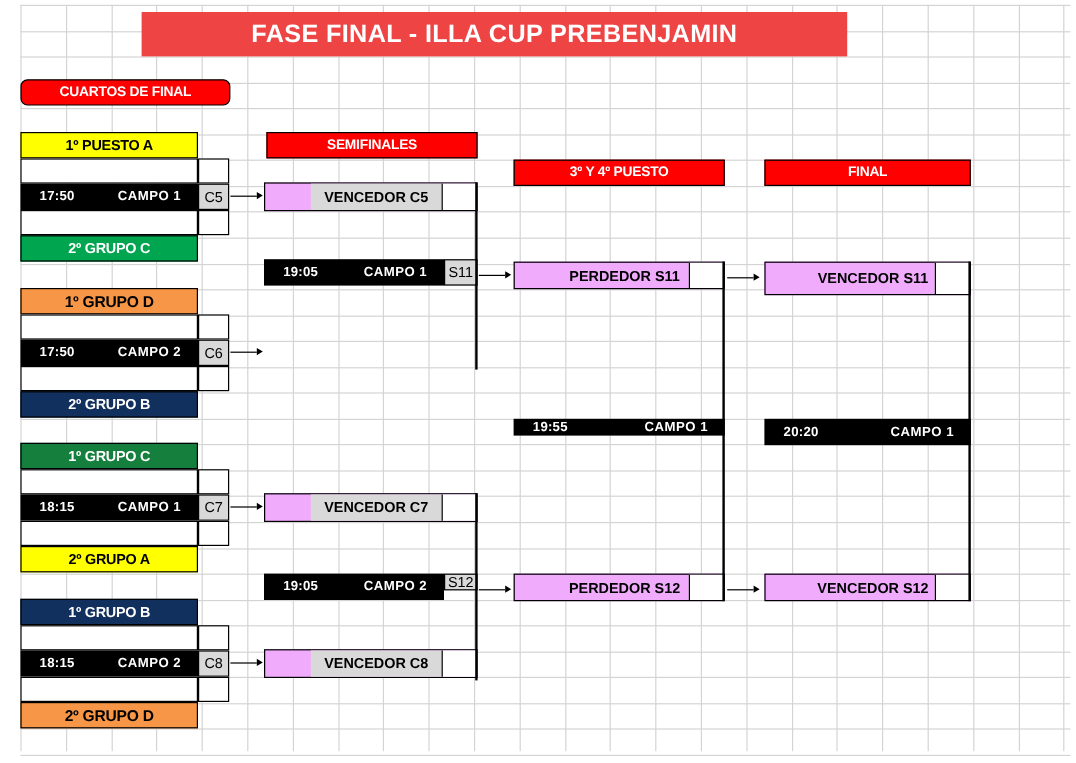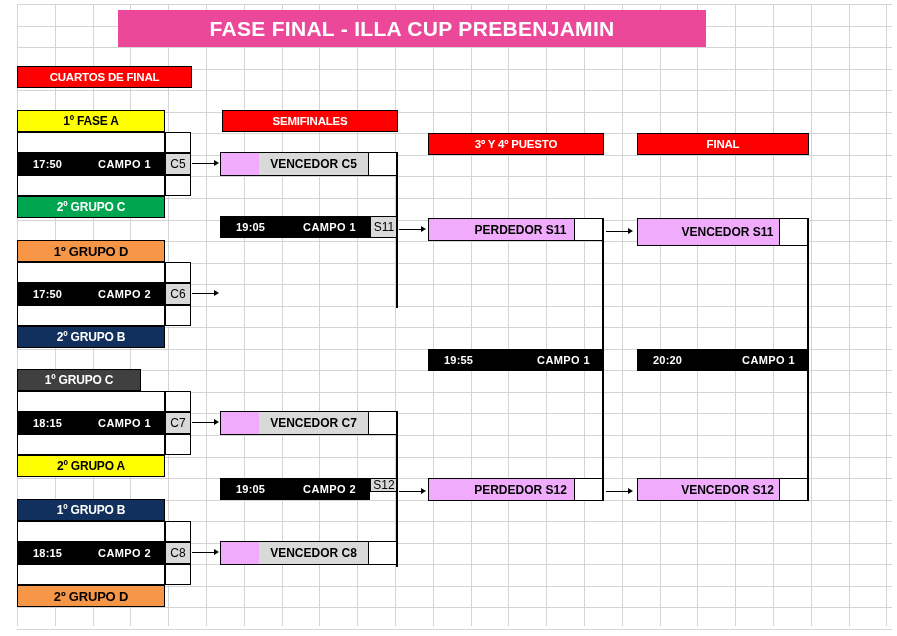--- a/index.html
+++ b/index.html
@@ -46,21 +46,21 @@
     color: #ffffff;
     font-size: 11.5px;
   }
   .hdr-yellow { background: #ffff00; color: #000000; font-size: 12px; }
   .hdr-green  { background: #00a550; color: #ffffff; font-size: 12px; }
   .hdr-orange { background: #f79646; color: #000000; font-size: 13px; }
   .hdr-navy   { background: #12305e; color: #ffffff; font-size: 12px; }
 
   
   .title-banner {
-    background: #ec4899;
+    background: #ef4444;
     color: #ffffff;
     display: flex;
     align-items: center;
     justify-content: center;
     font-size: 21px;
     font-weight: bold;
     letter-spacing: 0.3px;
     white-space: nowrap;
   }
 
@@ -211,38 +211,38 @@
       <div class="gridline-h" style="top:564px;left:17px;width:875px;background:#d4d4d4;"></div>
       <div class="gridline-h" style="top:586px;left:17px;width:875px;background:#d4d4d4;"></div>
       <div class="gridline-h" style="top:607px;left:17px;width:875px;background:#d4d4d4;"></div>
       <div class="gridline-h" style="top:629px;left:17px;width:875px;background:#d4d4d4;"></div>
     </div>
 
   <div class="abs title-banner" style="left:118px;top:10px;width:588px;height:37px;">
     <span>FASE FINAL  -  ILLA CUP  PREBENJAMIN</span>
   </div>
 
-  <div class="abs hdr hdr-red" style="left:17px;top:66px;width:175px;height:22px;">
+  <div class="abs hdr hdr-red" style="left:17px;top:66px;width:175px;height:22px;border-radius:6px;">
     <span>CUARTOS DE FINAL</span>
   </div>
 
   <div class="abs hdr hdr-red" style="left:222px;top:110px;width:176px;height:22px;">
     <span>SEMIFINALES</span>
   </div>
 
   <div class="abs hdr hdr-red" style="left:428px;top:133px;width:176px;height:22px;">
     <span>3º Y 4º PUESTO</span>
   </div>
 
   <div class="abs hdr hdr-red" style="left:637px;top:133px;width:172px;height:22px;">
     <span>FINAL</span>
   </div>
 
   <div class="abs hdr hdr-yellow" style="left: 17px; top: 110px; width: 148px; height: 22px; background: rgb(255, 255, 0);">
-    <span>1º FASE A</span>
+    <span>1º PUESTO A</span>
   </div>
   <div class="abs whitecell" style="left:17px;top:132px;width:148px;height:21px;"></div>
   <div class="abs matchbar" style="left:17px;top:153px;width:148px;height:22px;">
     <span class="time">17:50</span>
     <span class="campo">CAMPO 1</span>
   </div>
   <div class="abs whitecell" style="left:17px;top:175px;width:148px;height:21px;"></div>
   <div class="abs hdr hdr-green" style="left: 17px; top: 196px; width: 148px; height: 22px; background: rgb(0, 165, 80);">
     <span>2º GRUPO C</span>
   </div>
@@ -263,21 +263,21 @@
   <div class="abs whitecell" style="left:17px;top:305px;width:148px;height:21px;"></div>
   <div class="abs hdr hdr-navy" style="left: 17px; top: 326px; width: 148px; height: 22px; background: rgb(18, 48, 94);">
     <span>2º GRUPO B</span>
   </div>
   <div class="abs whitecell" style="left:165px;top:262px;width:26px;height:21px;"></div>
   <div class="abs codecell" style="left:165px;top:283px;width:26px;height:22px;">
     <span>C6</span>
   </div>
   <div class="abs whitecell" style="left:165px;top:305px;width:26px;height:21px;"></div>
 
-  <div class="abs hdr hdr-green" style="left: 17px; top: 369px; width: 124px; height: 22px; background: #404040;">
+  <div class="abs hdr hdr-green" style="left: 17px; top: 369px; width: 148px; height: 22px; background: #15803d;">
     <span>1º GRUPO C</span>
   </div>
   <div class="abs whitecell" style="left:17px;top:391px;width:148px;height:21px;"></div>
   <div class="abs matchbar" style="left:17px;top:412px;width:148px;height:22px;">
     <span class="time">18:15</span>
     <span class="campo">CAMPO 1</span>
   </div>
   <div class="abs whitecell" style="left:17px;top:434px;width:148px;height:21px;"></div>
   <div class="abs hdr hdr-yellow" style="left: 17px; top: 455px; width: 148px; height: 22px; background: rgb(255, 255, 0);">
     <span>2º GRUPO A</span>
@@ -366,21 +366,21 @@
   <div class="arrow" style="left:399px;top:488px;">
     <span class="shaft" style="width:22px;"></span>
       <span class="head"></span>
   </div>
 
   <div class="abs slot" style="left:428px;top:218px;width:176px;height:23px;">
     <span class="name">PERDEDOR S11</span>
     <span class="score"></span>
   </div>
 
-  <div class="abs matchbar" style="left:428px;top:349px;width:176px;height:22px;">
+  <div class="abs matchbar" style="left:428px;top:349px;width:176px;height:14px;">
     <span class="time">19:55</span>
     <span class="campo">CAMPO 1</span>
   </div>
 
   <div class="abs slot" style="left:428px;top:478px;width:176px;height:23px;">
     <span class="name">PERDEDOR S12</span>
     <span class="score"></span>
   </div>
 
   <div class="vline" style="left:602px;top:218px;height:283px;"></div>

